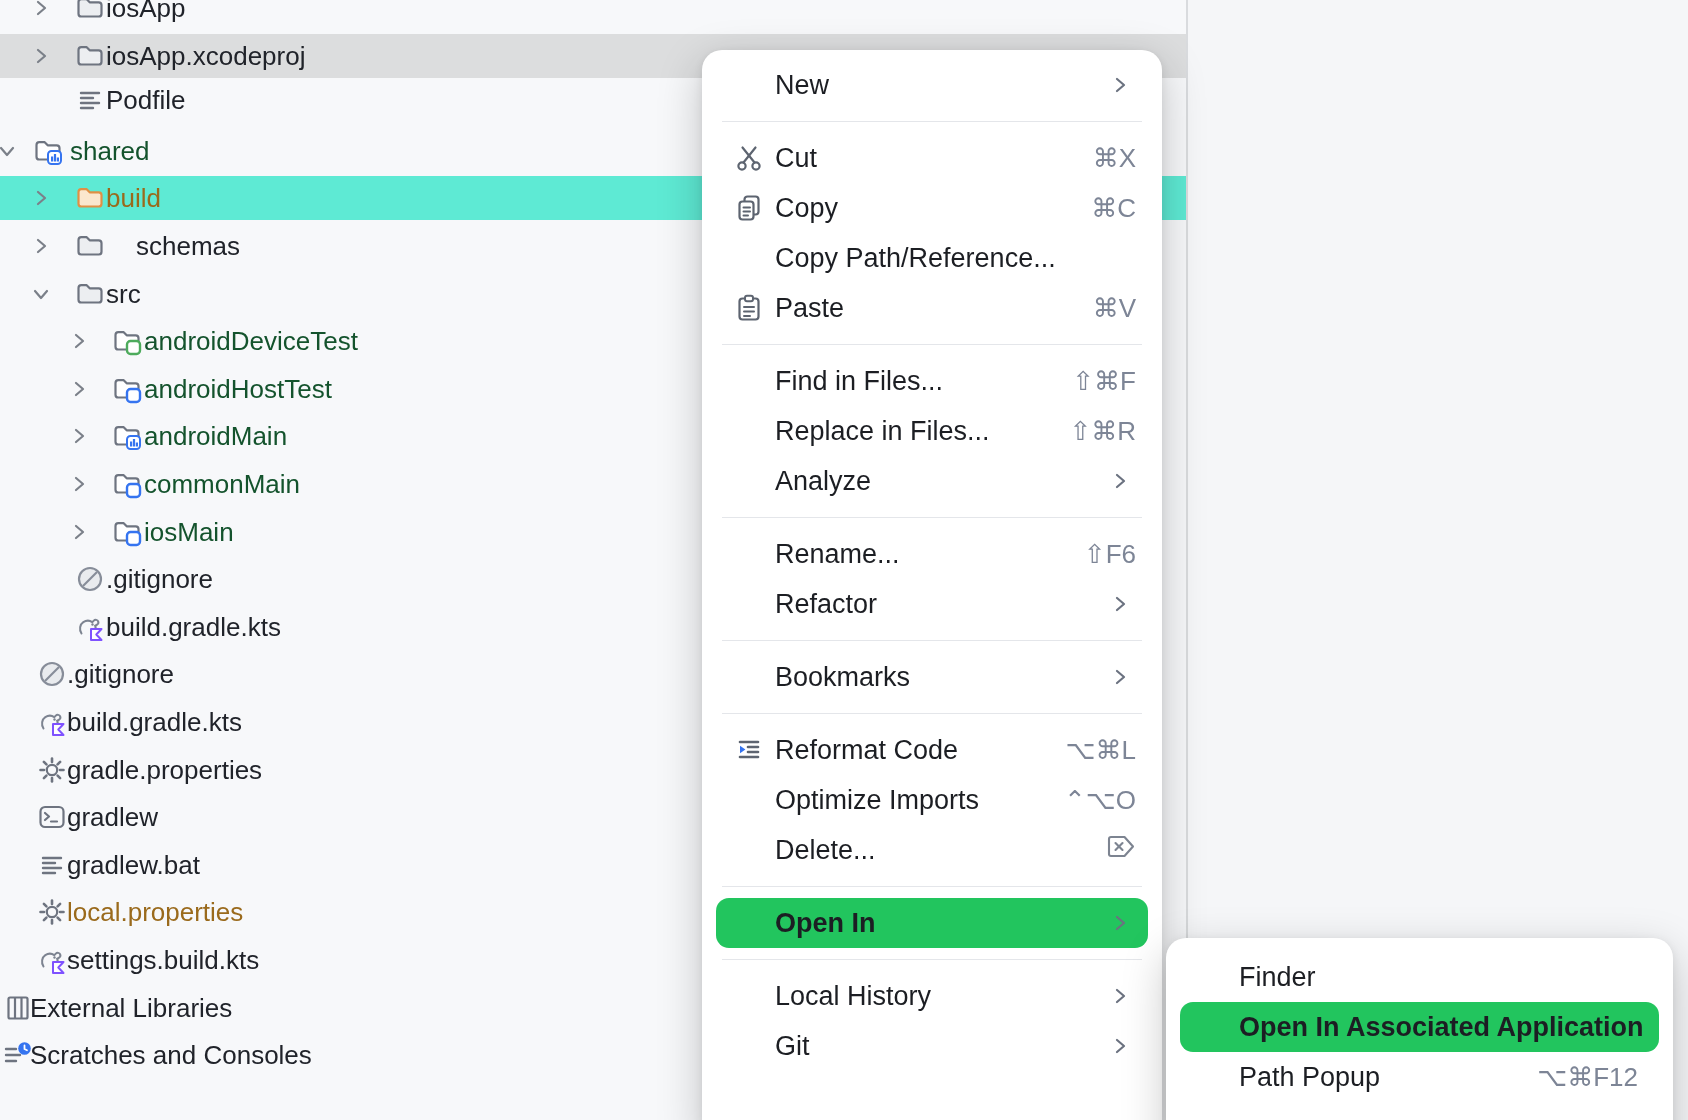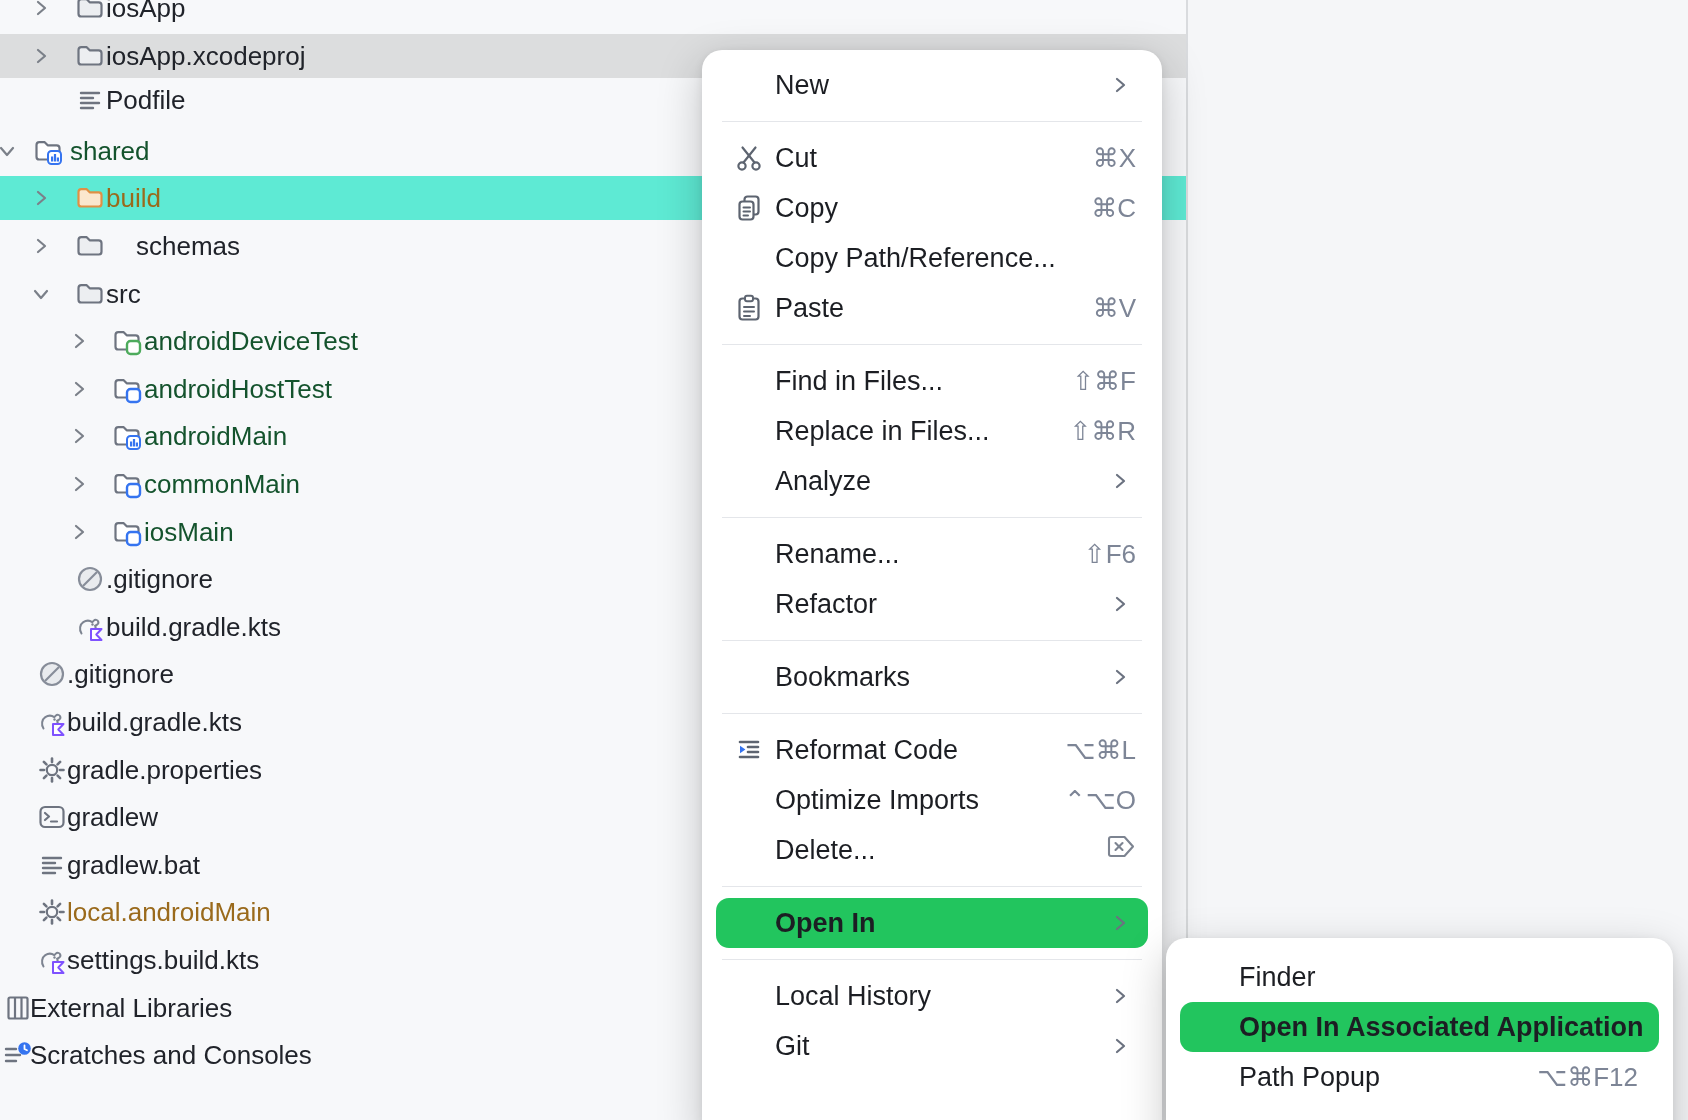--- a/index.html
+++ b/index.html
@@ -303,21 +303,21 @@
               <line x1="15" y1="23" x2="15" y2="26.5"></line>
        <line x1="3.5" y1="15" x2="7" y2="15"></line>
               <line x1="23" y1="15" x2="26.5" y2="15"></line>
        <line x1="6.9" y1="6.9" x2="9.4" y2="9.4"></line>
               <line x1="20.6" y1="20.6" x2="23.1" y2="23.1"></line>
        <line x1="6.9" y1="23.1" x2="9.4" y2="20.6"></line>
               <line x1="20.6" y1="9.4" x2="23.1" y2="6.9"></line>
             </g>
           </svg>
         </span>
-        <span class="tr-el tr-label orange" style="left: 67px;">local.androidMain</span>
+        <span class="tr-el tr-label orange" style="left: 67px;">local.properties</span>
       </div>
       <div class="tree-row" style="top: 938px;">
         <span class="tr-el tr-icon" style="left: 36px;">
           <svg width="30" height="30" viewBox="0 0 30 30">
      <path d="M6.5 21.5 c-2.6-4-1.6-9 1.8-11.3 2.8-1.9 6.5-1.8 9-.1 l1.5-1.5 c1.4-1.4 3.7-.8 4.4.9 .6 1.5-.2 2.8-1.6 3.5 l-1.4.7 c.9 2.3.5 5-.9 6.9" fill="none" stroke="#7d8491" stroke-width="2" stroke-linecap="round"></path>
      <circle cx="17.5" cy="12.5" r="1.2" fill="#7d8491"></circle>
             <path d="M16 17 h10.5 l-5.2 5.5 5.2 5.5 H16 z" fill="#fff" stroke="#7F52FF" stroke-width="2" stroke-linejoin="round"></path>
           </svg>
         </span>
         <span class="tr-el tr-label" style="left: 67px;">settings.build.kts</span>

